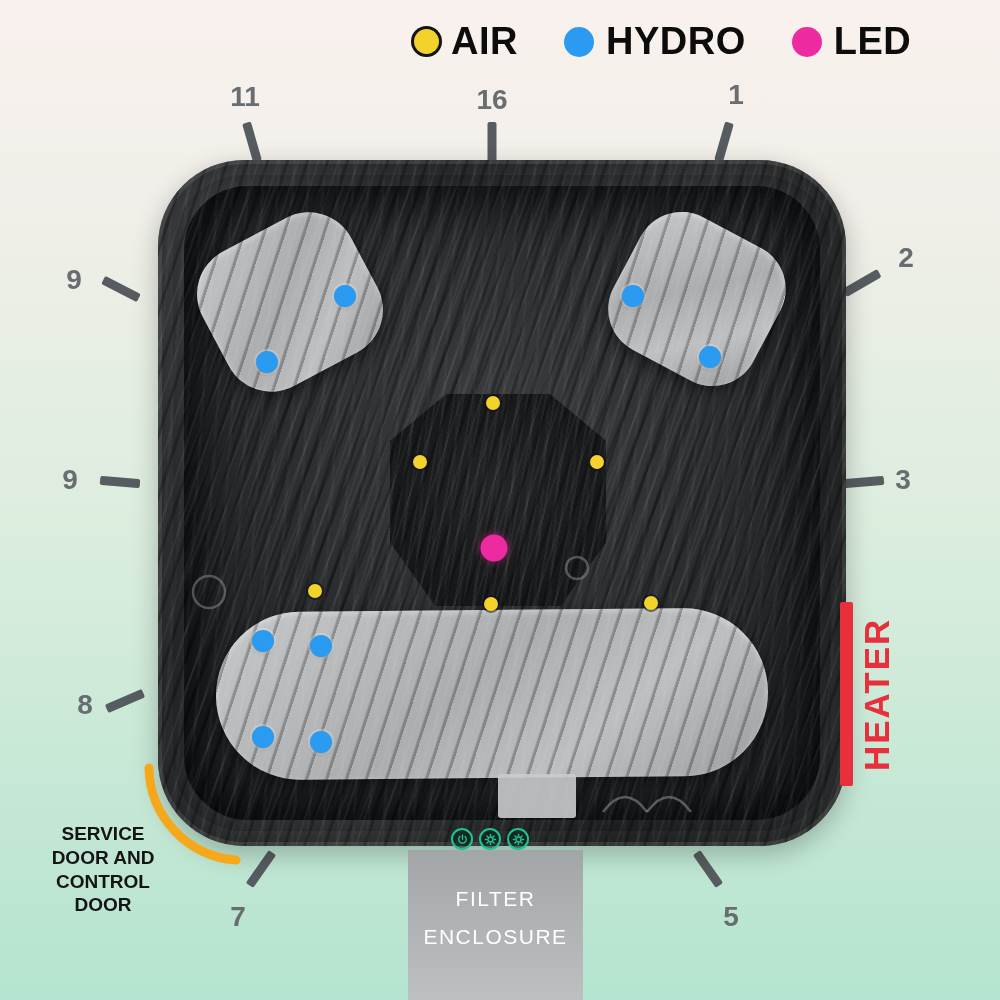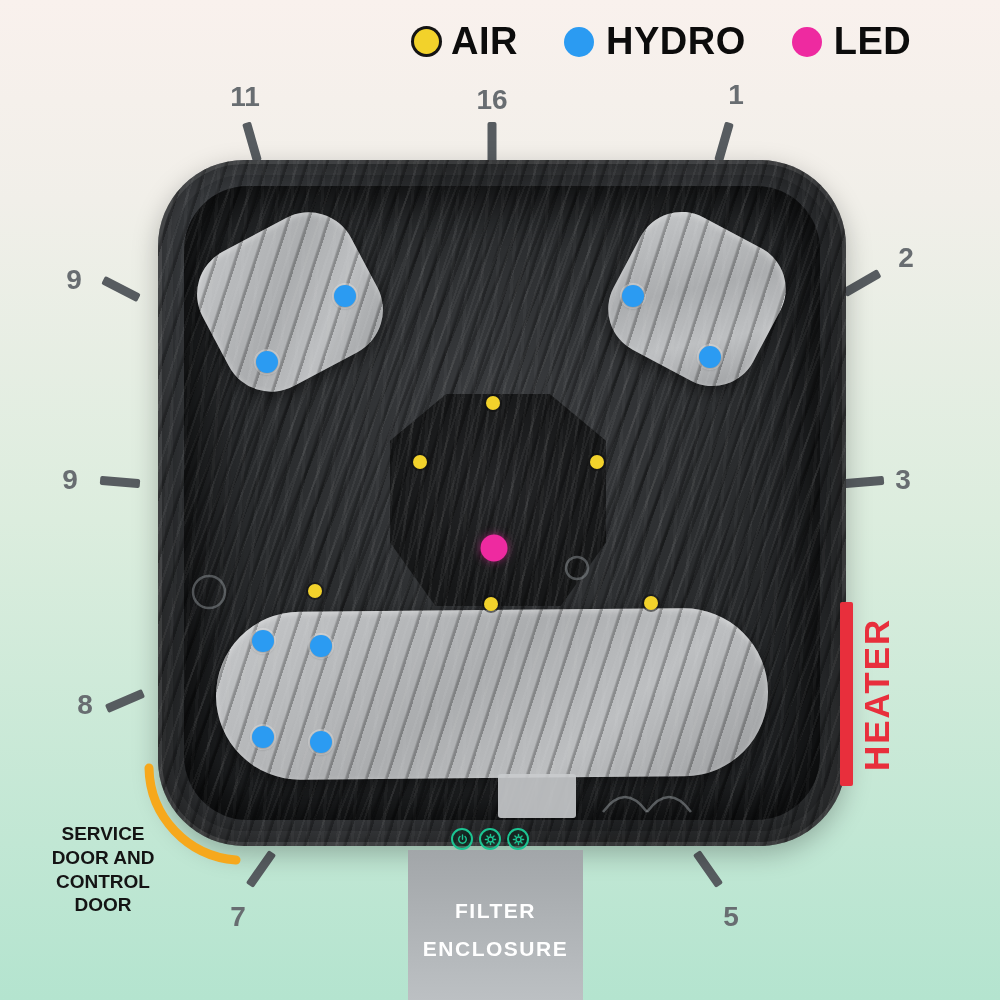--- a/index.html
+++ b/index.html
@@ -74,22 +74,22 @@
   .service-label{
     position:absolute;left:43px;top:822px;width:120px;text-align:center;
     font-size:19px;font-weight:700;color:#141414;line-height:1.25;
   }
   .filter{
     position:absolute;left:408px;top:850px;width:175px;height:150px;
     background:linear-gradient(180deg,#a2a6a9 0%,#bcc0c3 100%);
     display:flex;align-items:flex-start;justify-content:center;
   }
   .filter-label{
-    margin-top:42px;width:150px;text-align:center;color:#ffffff;
-    font-size:21px;font-weight:700;letter-spacing:1.5px;line-height:1.8;
+    margin-top:30px;width:150px;text-align:center;color:#ffffff;
+    font-size:21px;font-weight:400;letter-spacing:1.5px;line-height:1.8;
   }
   .controls{position:absolute;left:451px;top:828px;display:flex;gap:6px;}
   .ctl{
     width:22px;height:22px;border-radius:50%;border:2px solid #1cc492;
     background:rgba(8,34,26,.55);display:flex;align-items:center;justify-content:center;box-sizing:border-box;
   }
   .ctl svg{width:13px;height:13px;}
 </style>
 </head>
 <body>

